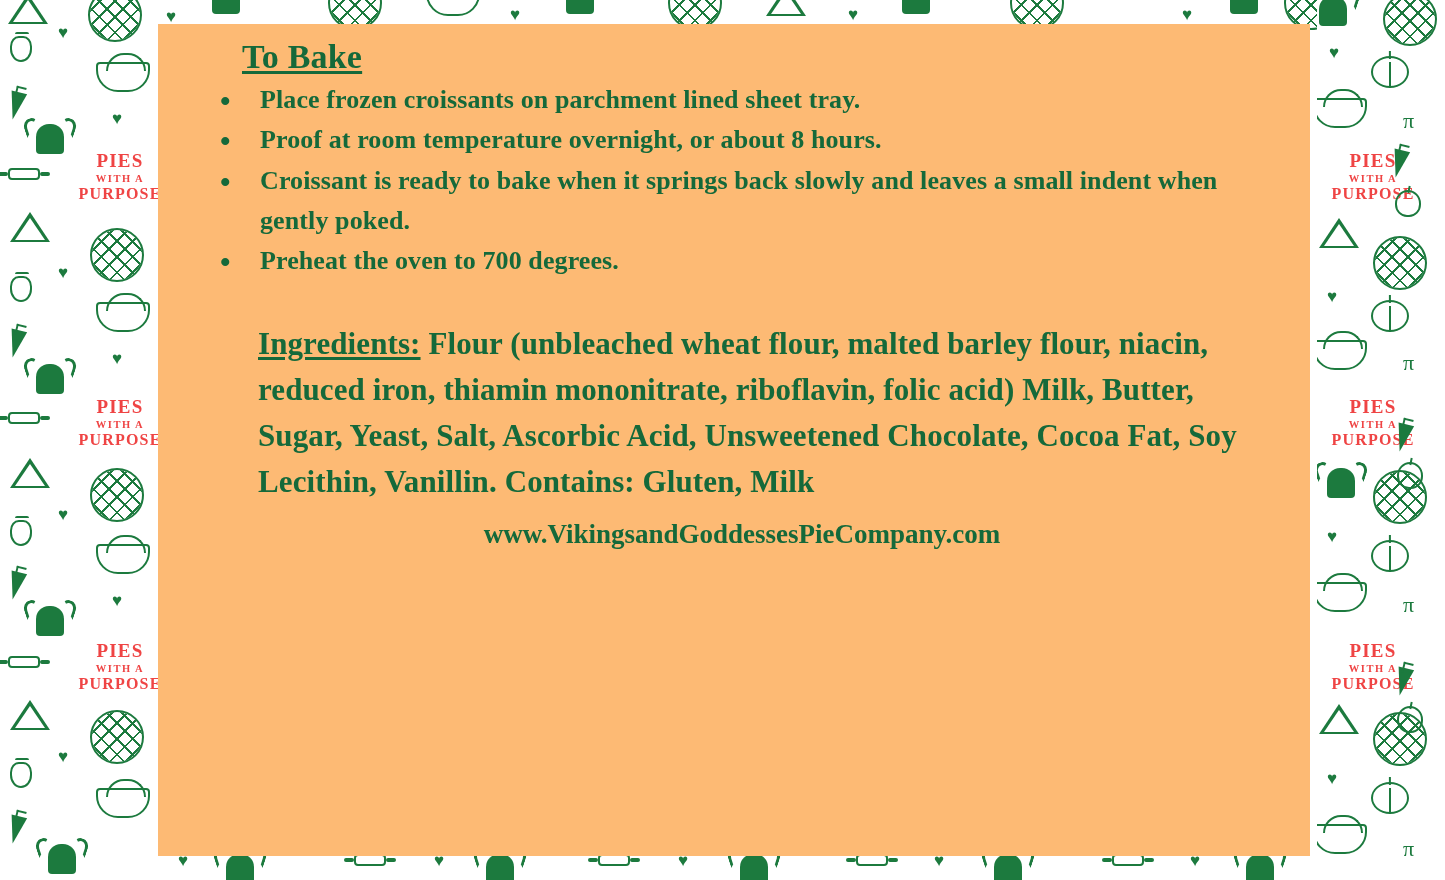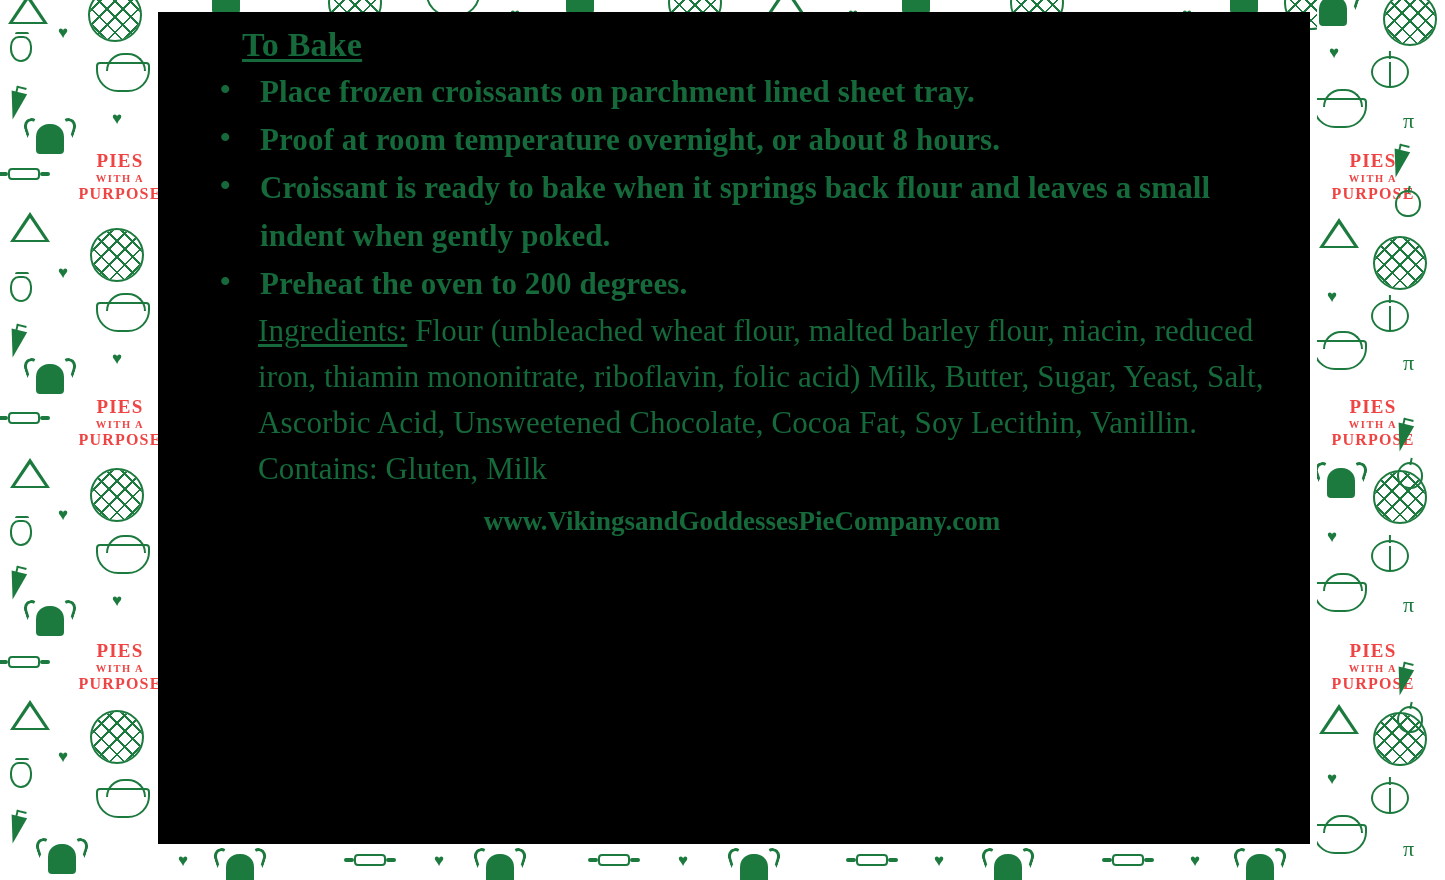--- a/index.html
+++ b/index.html
@@ -222,24 +222,24 @@
     letter-spacing: .5px;
   }
   .brand .l1 { font-size: 19px; font-weight: 700; letter-spacing: 1.2px; }
   .brand .l2 { font-size: 10.5px; font-weight: 700; letter-spacing: 1.5px; margin-top: 1px; }
   .brand .l3 { font-size: 16px; font-weight: 700; letter-spacing: 1.2px; margin-top: 1px; }
 
   
   #card {
     position: absolute;
     left: 158px;
-    top: 12px;
+    top: 24px;
     width: 1152px;
     height: 832px;
-    background: #000000;
+    background: #fdba74;
     z-index: 5;
   }
 
   .content {
     position: relative;
     padding: 14px 24px 0 40px;
     color: #1b6b37;
   }
 
   h1.section-title {
@@ -254,40 +254,41 @@
   }
 
   ul.steps {
     list-style: none;
     margin: 0;
     padding: 0;
   }
   ul.steps li {
     position: relative;
     font-family: "Liberation Serif", serif;
-    font-size: 31px;
+    font-size: 26px;
     font-weight: 700;
     color: #15693a;
     line-height: 1.55;
     padding-left: 62px;
     letter-spacing: .1px;
   }
   ul.steps li::before {
     content: "•";
     position: absolute;
     left: 22px;
     top: -2px;
     font-size: 30px;
     color: #15693a;
   }
 
   .ingredients {
+    margin-top: 40px;
     font-family: "Liberation Serif", serif;
     font-size: 31px;
-    font-weight: 400;
+    font-weight: 700;
     color: #15693a;
     line-height: 1.48;
     padding-left: 60px;
     padding-right: 10px;
     letter-spacing: .1px;
   }
   .ingredients .lbl {
     text-decoration: underline;
     text-underline-offset: 3px;
   }
@@ -660,22 +661,22 @@
   </div>
 
   <div id="card">
     <div class="content">
 
       <h1 class="section-title">To Bake</h1>
 
       <ul class="steps">
         <li>Place frozen croissants on parchment lined sheet tray.</li>
         <li>Proof at room temperature overnight, or about 8 hours.</li>
-        <li>Croissant is ready to bake when it springs back flour and leaves a small indent when gently poked.</li>
-        <li>Preheat the oven to 200 degrees.</li>
+        <li>Croissant is ready to bake when it springs back slowly and leaves a small indent when gently poked.</li>
+        <li>Preheat the oven to 700 degrees.</li>
       </ul>
 
       <div class="ingredients">
         <span class="lbl">Ingredients:</span><span> Flour (unbleached wheat flour, malted barley flour, niacin, reduced iron, thiamin mononitrate, riboflavin, folic acid) Milk, Butter, Sugar, Yeast, Salt, Ascorbic Acid, Unsweetened Chocolate, Cocoa Fat, Soy Lecithin, Vanillin. Contains: Gluten, Milk</span>
       </div>
 
       <div class="website">www.VikingsandGoddessesPieCompany.com</div>
 
     </div>
   </div>

